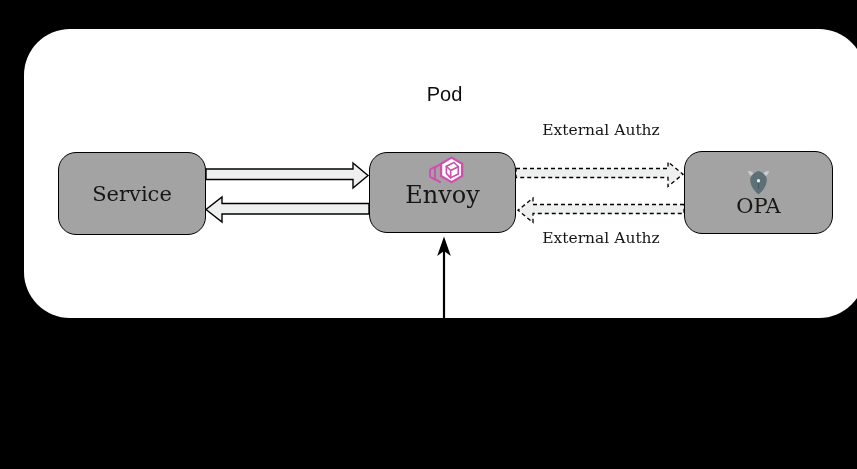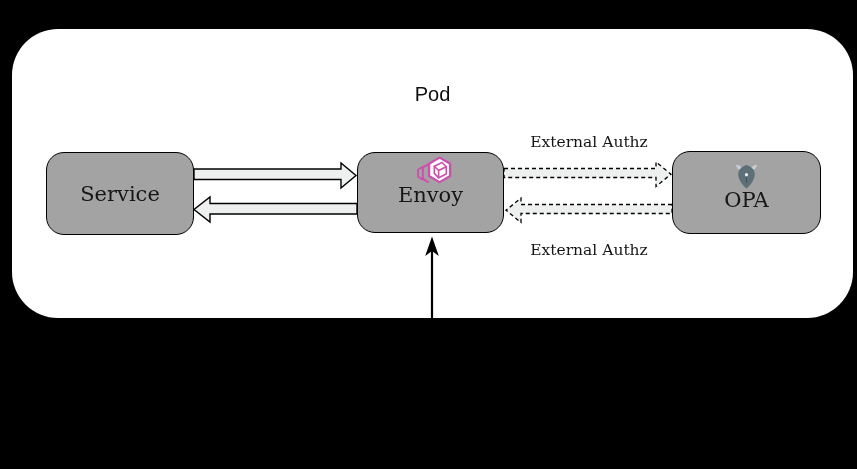--- a/index.html
+++ b/index.html
@@ -3,21 +3,21 @@
 <meta charset="utf-8">
 <style>
   html, body { margin: 0; padding: 0; }
   body {
     width: 857px; height: 469px;
     background: var(--background, #000);
     position: relative;
     overflow: hidden;
     font-family: "DejaVu Serif", serif;
   }
-  .stage { position: absolute; left: 4px; top: 0; width: 740px; height: 469px; }
+  .stage { position: absolute; left: 16px; top: 0; width: 740px; height: 469px; }
 
   .pod {
     position: absolute; left: 8px; top: 29px;
     width: 841px; height: 289px;
     background: var(--pod-fill, #fff);
     border-radius: 46px;
   }
   .pod-title {
     position: absolute; left: 0; top: 54px; width: 841px;
     text-align: center;
@@ -32,36 +32,36 @@
     border-radius: 18px;
     box-sizing: border-box;
     display: flex; flex-direction: column;
     align-items: center; justify-content: center;
     color: #161616;
   }
   .node-label { font-size: 21px; line-height: 24px; }
 
   .node-service { left: 42px; top: 152px; width: 148px; height: 83px; }
   .node-envoy   { left: 353px; top: 152px; width: 147px; height: 81px; justify-content: flex-start; padding-top: 2px; }
-  .node-opa     { left: 668px; top: 151px; width: 149px; height: 83px; justify-content: flex-start; padding-top: 10px; }
+  .node-opa     { left: 668px; top: 151px; width: 149px; height: 83px; justify-content: flex-start; padding-top: 16px; }
 
-  .node-envoy .node-label { margin-top: -5px; font-size: 21px; }
+  .node-envoy .node-label { margin-top: -5px; font-size: 24px; }
   .node-opa   .node-label { margin-top: -2px; }
 
   .logo { display: block; }
 
   .edge-label {
     position: absolute; left: 505px; width: 160px;
     text-align: center;
     font-size: 15.5px; line-height: 17.5px;
     color: #151515;
   }
   .edge-label.request  { top: 122px; }
   .edge-label.response { top: 230px; }
-  .edge-label span { display: block; margin-top: 12px; }
+  .edge-label span { display: block; }
 
   svg.overlay { position: absolute; left: 0; top: 0; pointer-events: none; }
 
   .block-arrow { fill: var(--arrow-fill, #eef0ef); stroke: var(--node-border, #000); stroke-width: 1.4; stroke-linejoin: miter; }
   .block-arrow.dashed { stroke-dasharray: 4 3; stroke-width: 1.3; }
   .inbound-line { stroke: #000; stroke-width: 2.2; fill: none; }
   .inbound-head { fill: #000; stroke: none; }
 
   .envoy-stroke { stroke: var(--envoy-pink, #ce4fae); fill: none; stroke-linejoin: round; stroke-linecap: round; }
   .envoy-hex-fill { fill: #fff; }

